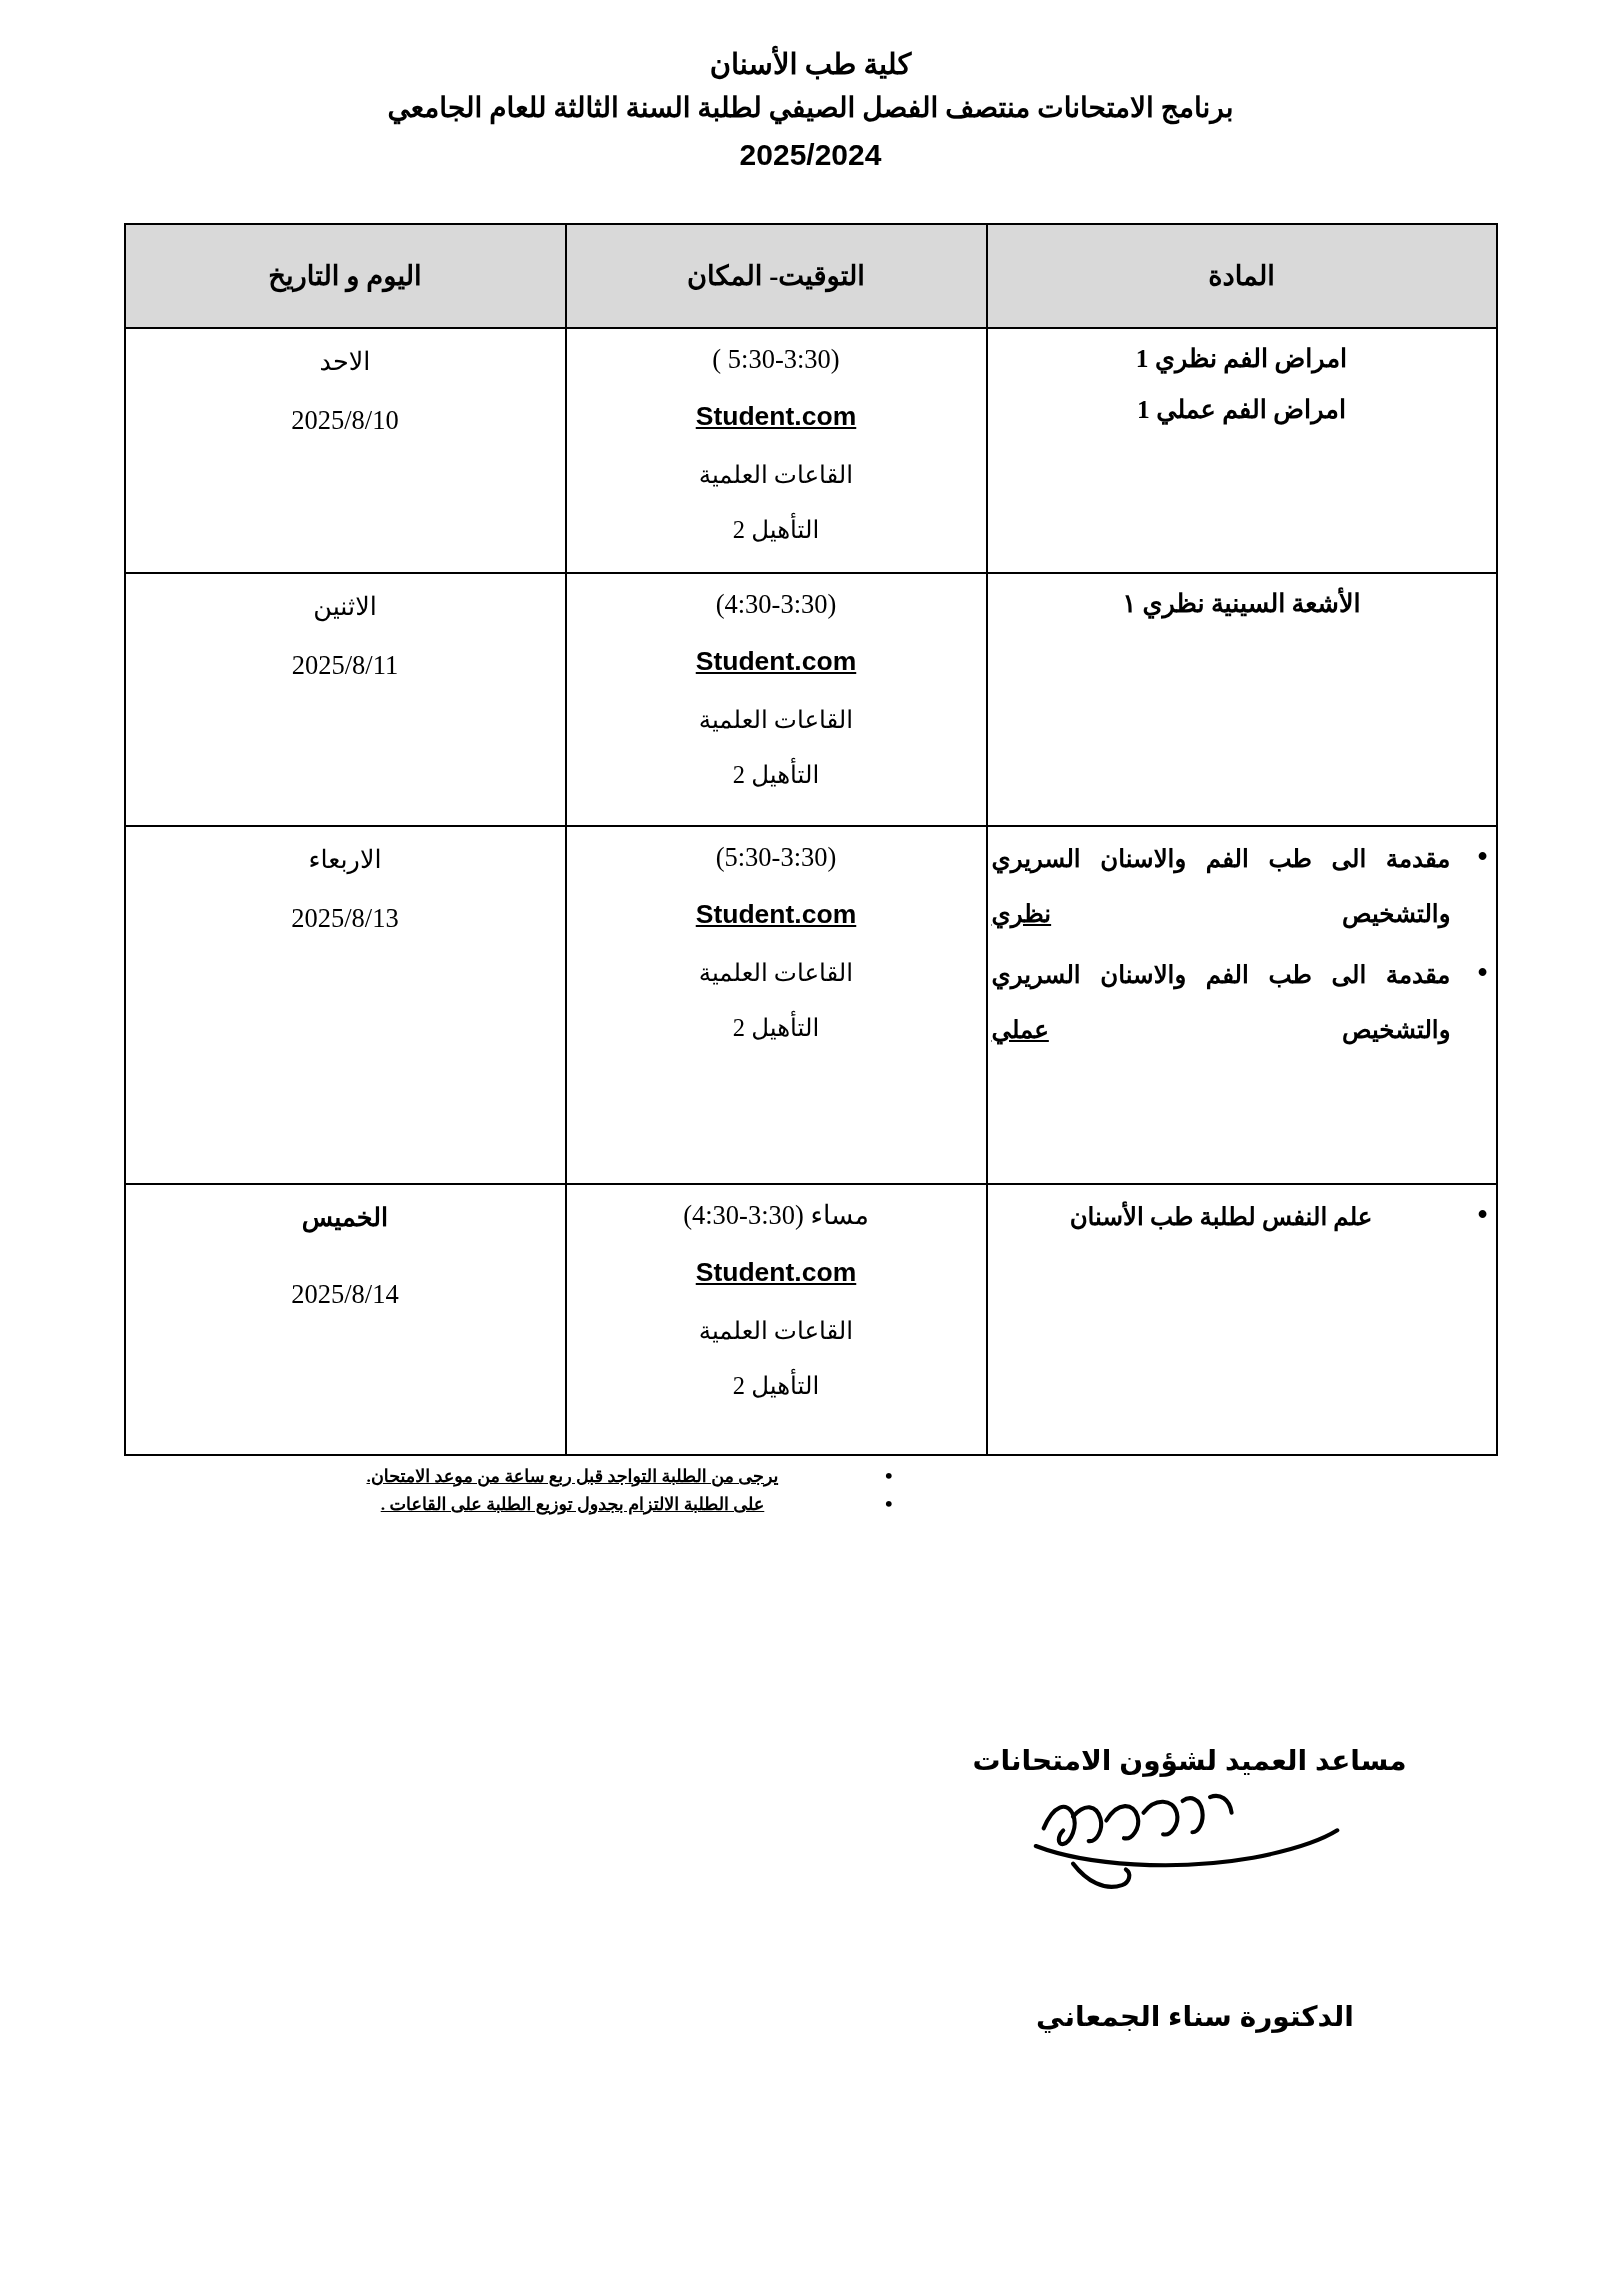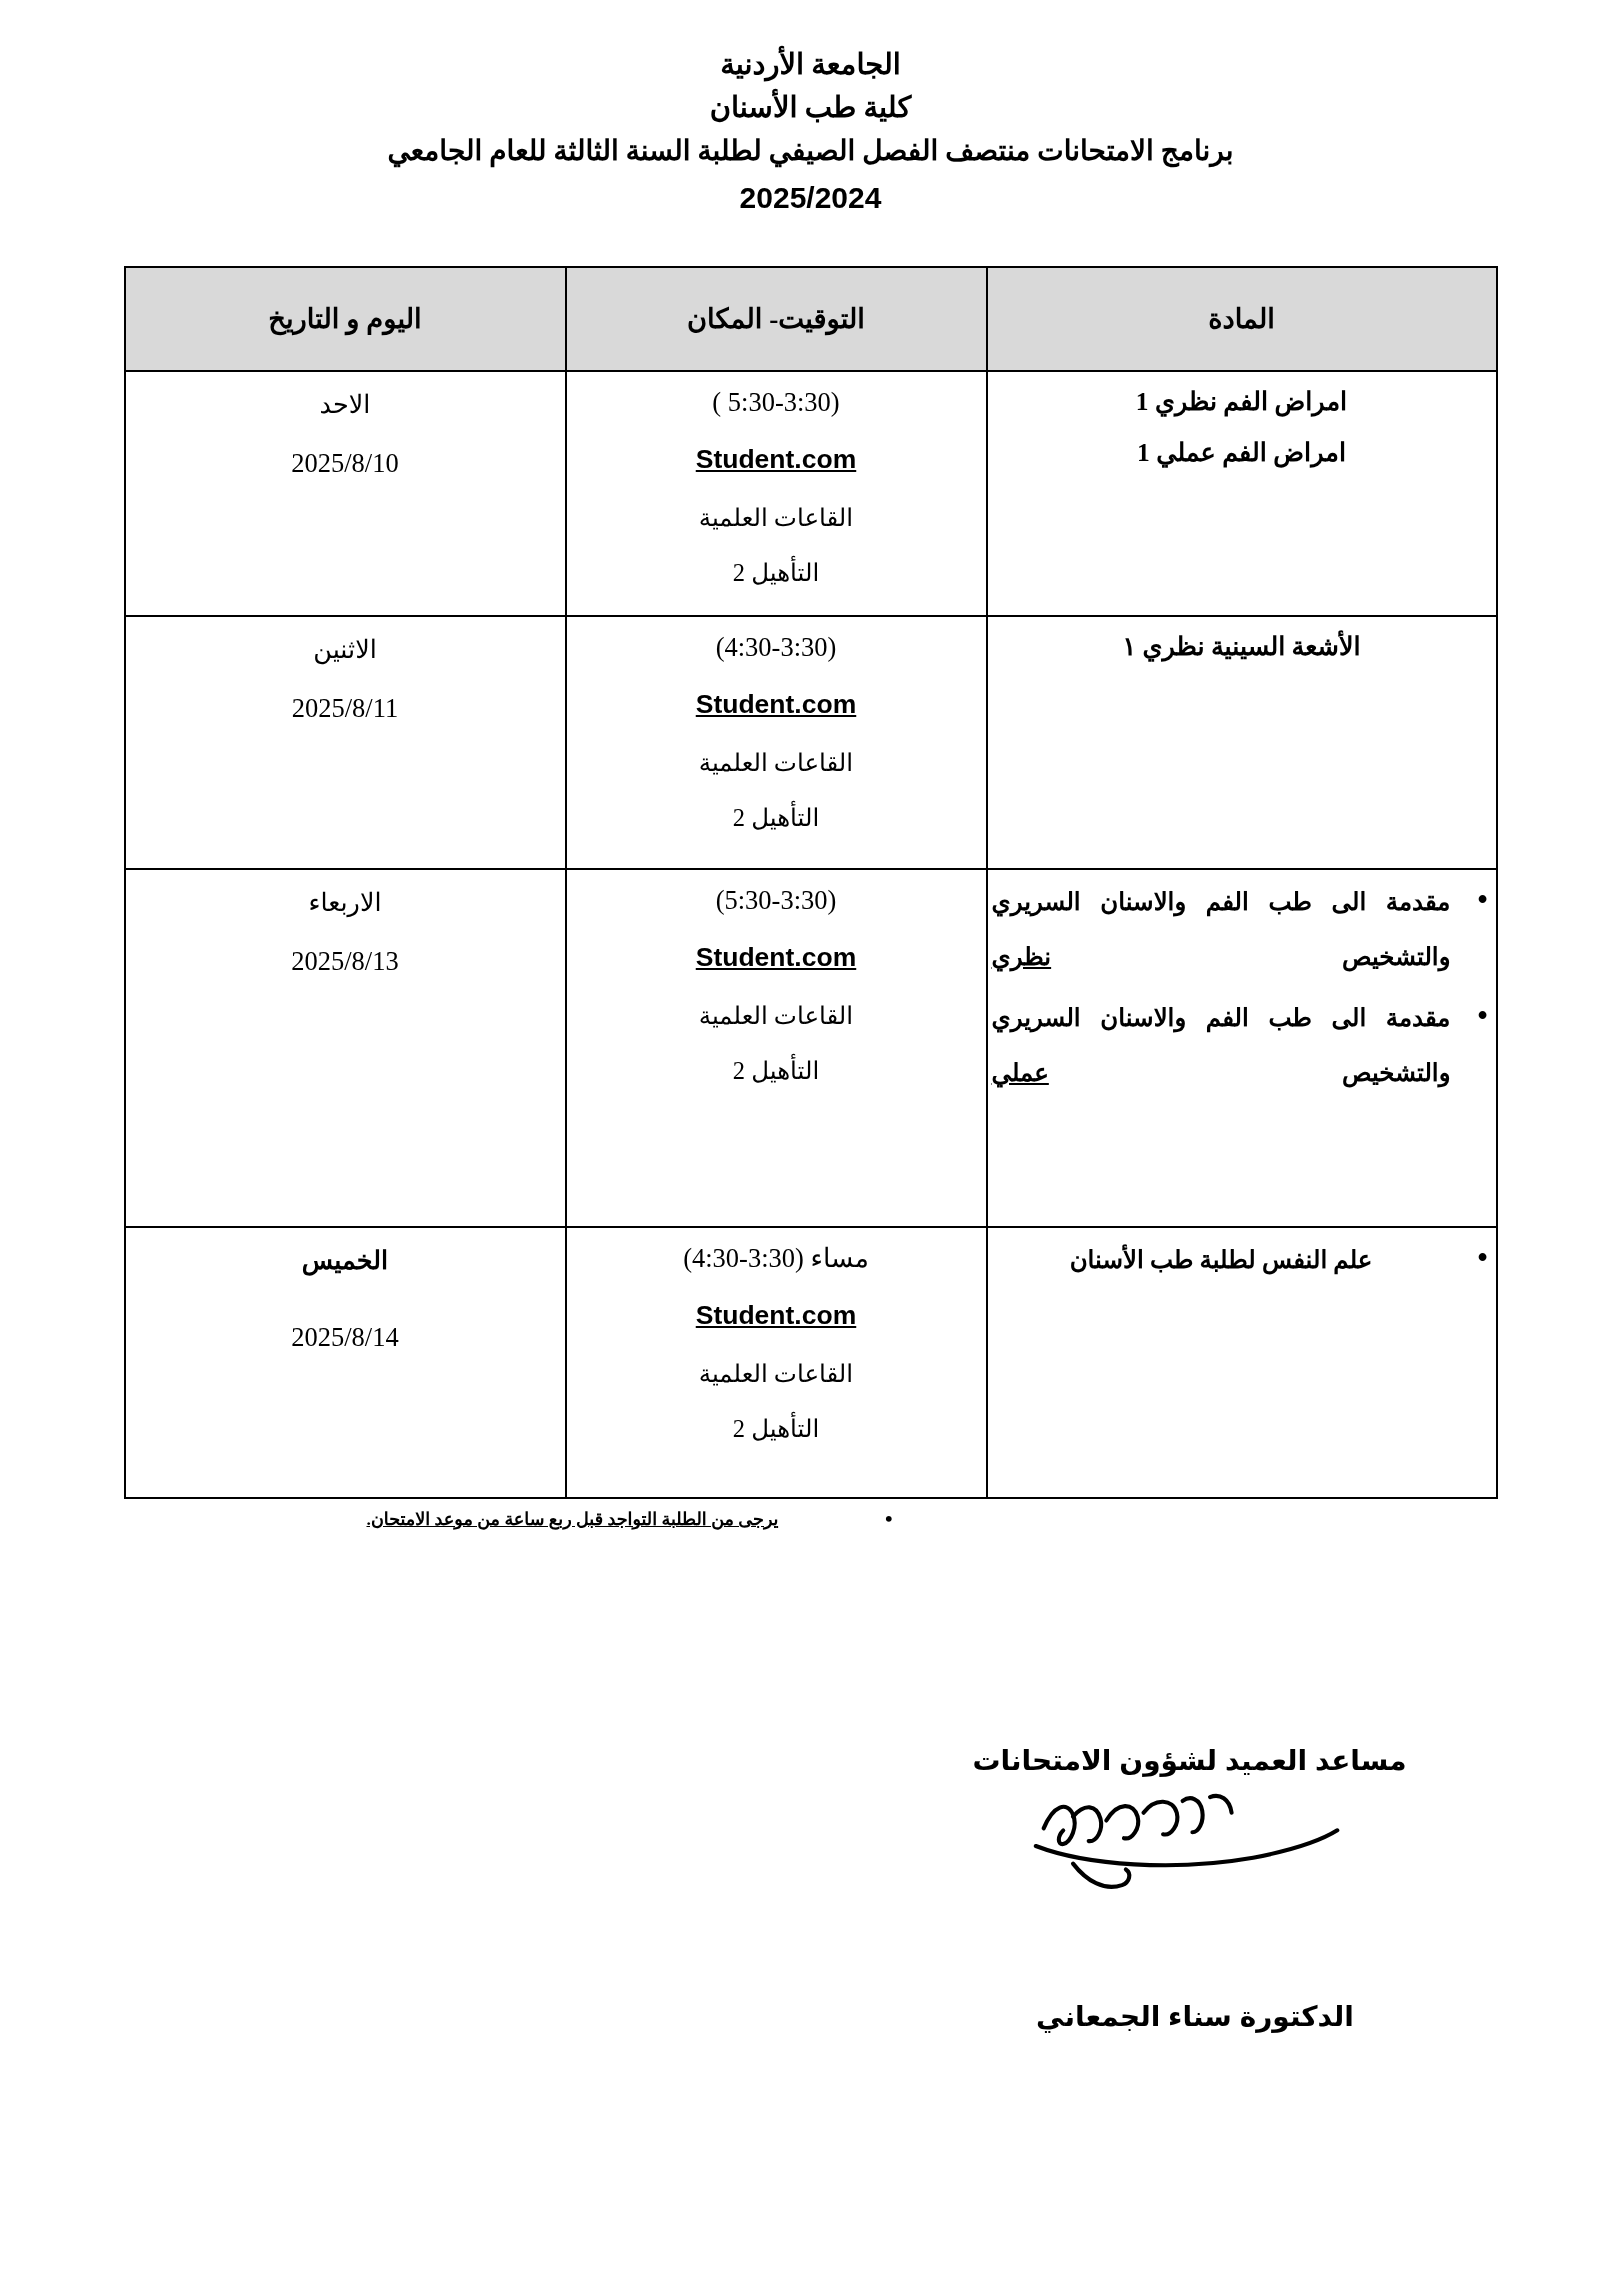--- a/index.html
+++ b/index.html
@@ -232,21 +232,20 @@
     direction: rtl;
     line-height: 43px;
   }
 </style>
 </head>
 <body>
 
 <div class="page">
 
   <div class="header">
-    <div class="line">الجامعة الأردنية</div>
     <div class="line">كلية طب الأسنان</div>
     <div class="line l4">برنامج  الامتحانات منتصف الفصل الصيفي  لطلبة السنة الثالثة للعام الجامعي</div>
     <div class="year">2025/2024</div>
   </div>
 
   <div class="table-wrap">
     <table class="schedule">
       <colgroup>
         <col class="c-subject">
         <col class="c-time">
@@ -332,20 +331,21 @@
         </tr>
 
       </tbody>
     </table>
   </div>
 
   <div class="notes">
     <div class="notes-inner">
       <ul class="notes-list">
         <li><span>يرجى من الطلبة التواجد قبل ربع ساعة من موعد الامتحان.</span></li>
+        <li><span>على الطلبة الالتزام بجدول توزيع الطلبة على القاعات .</span></li>
       </ul>
     </div>
   </div>
 
   <div class="sign-block">
     <div class="sign-title">مساعد العميد لشؤون الامتحانات</div>
     <svg class="signature-svg" width="323" height="118" viewBox="0 0 330 120" xmlns="http://www.w3.org/2000/svg">
       <g fill="none" stroke="#000000" stroke-width="4.2" stroke-linecap="round" stroke-linejoin="round">
         <path d="M16 42 C 26 18, 40 14, 46 28 C 51 40, 44 56, 36 58 C 30 59, 30 50, 36 44"></path>
         <path d="M46 30 C 58 16, 70 18, 74 32 C 77 44, 70 56, 62 55"></path>

